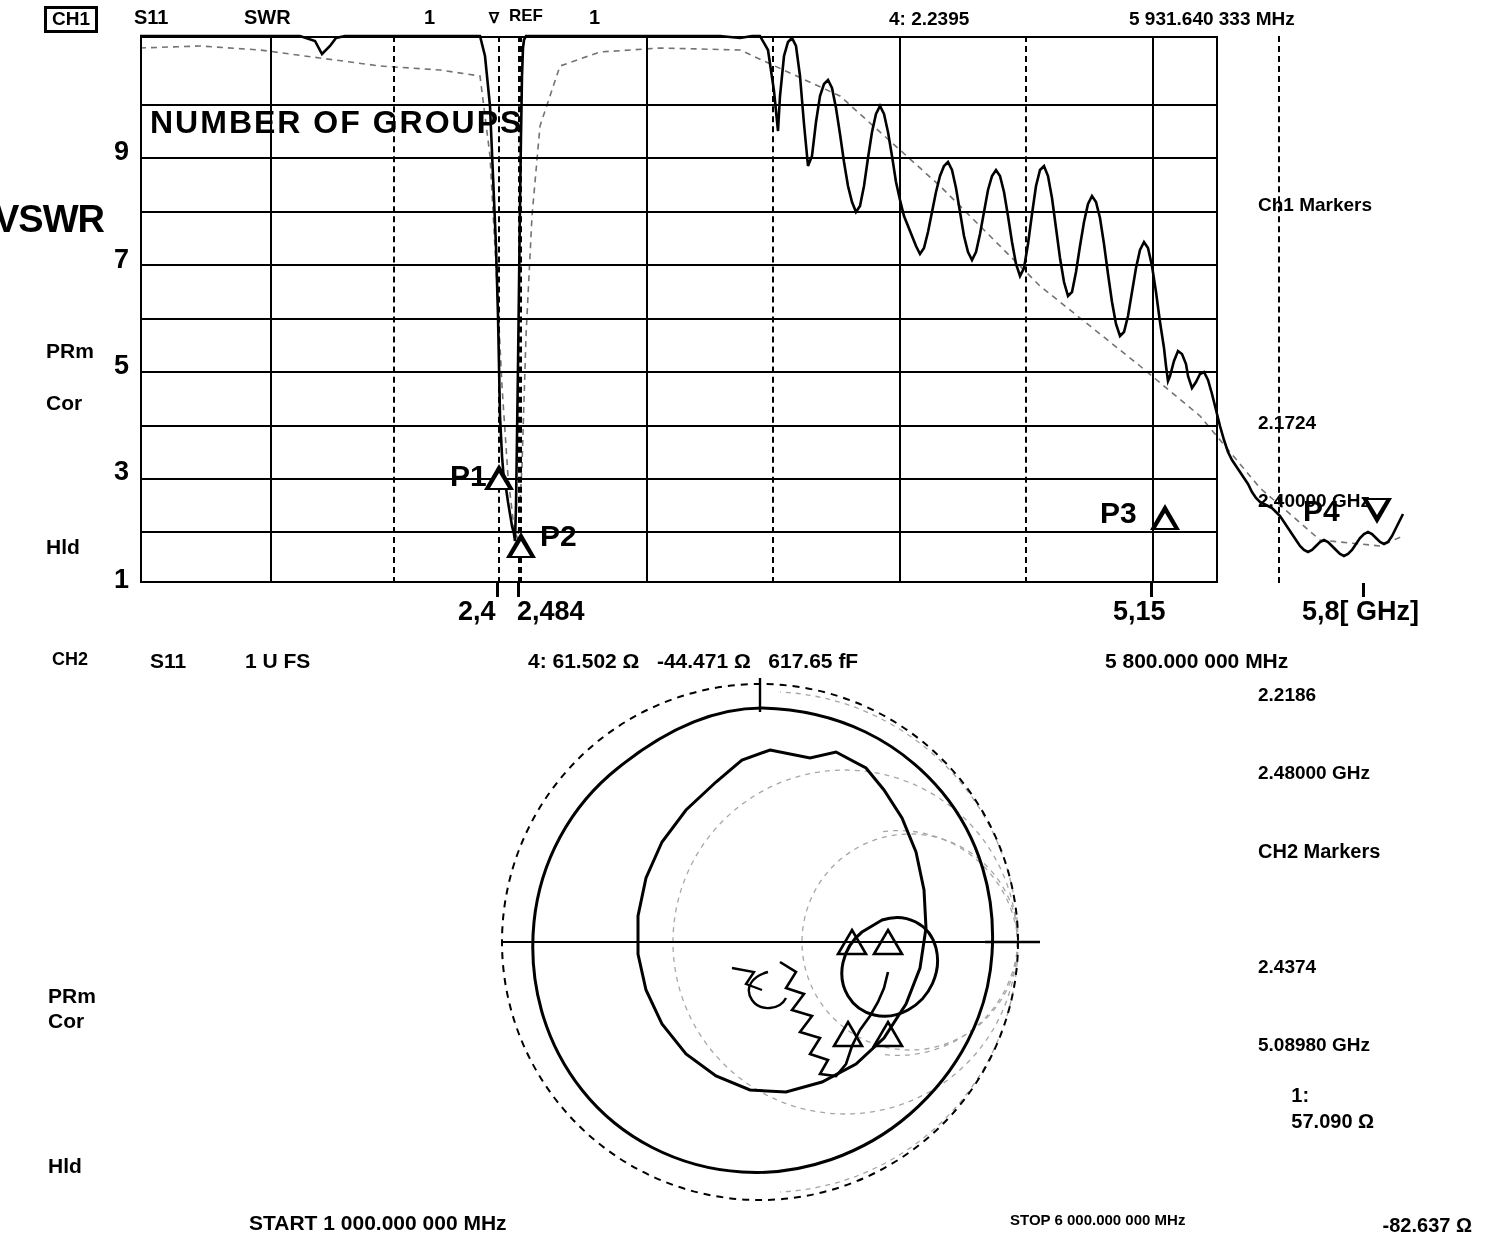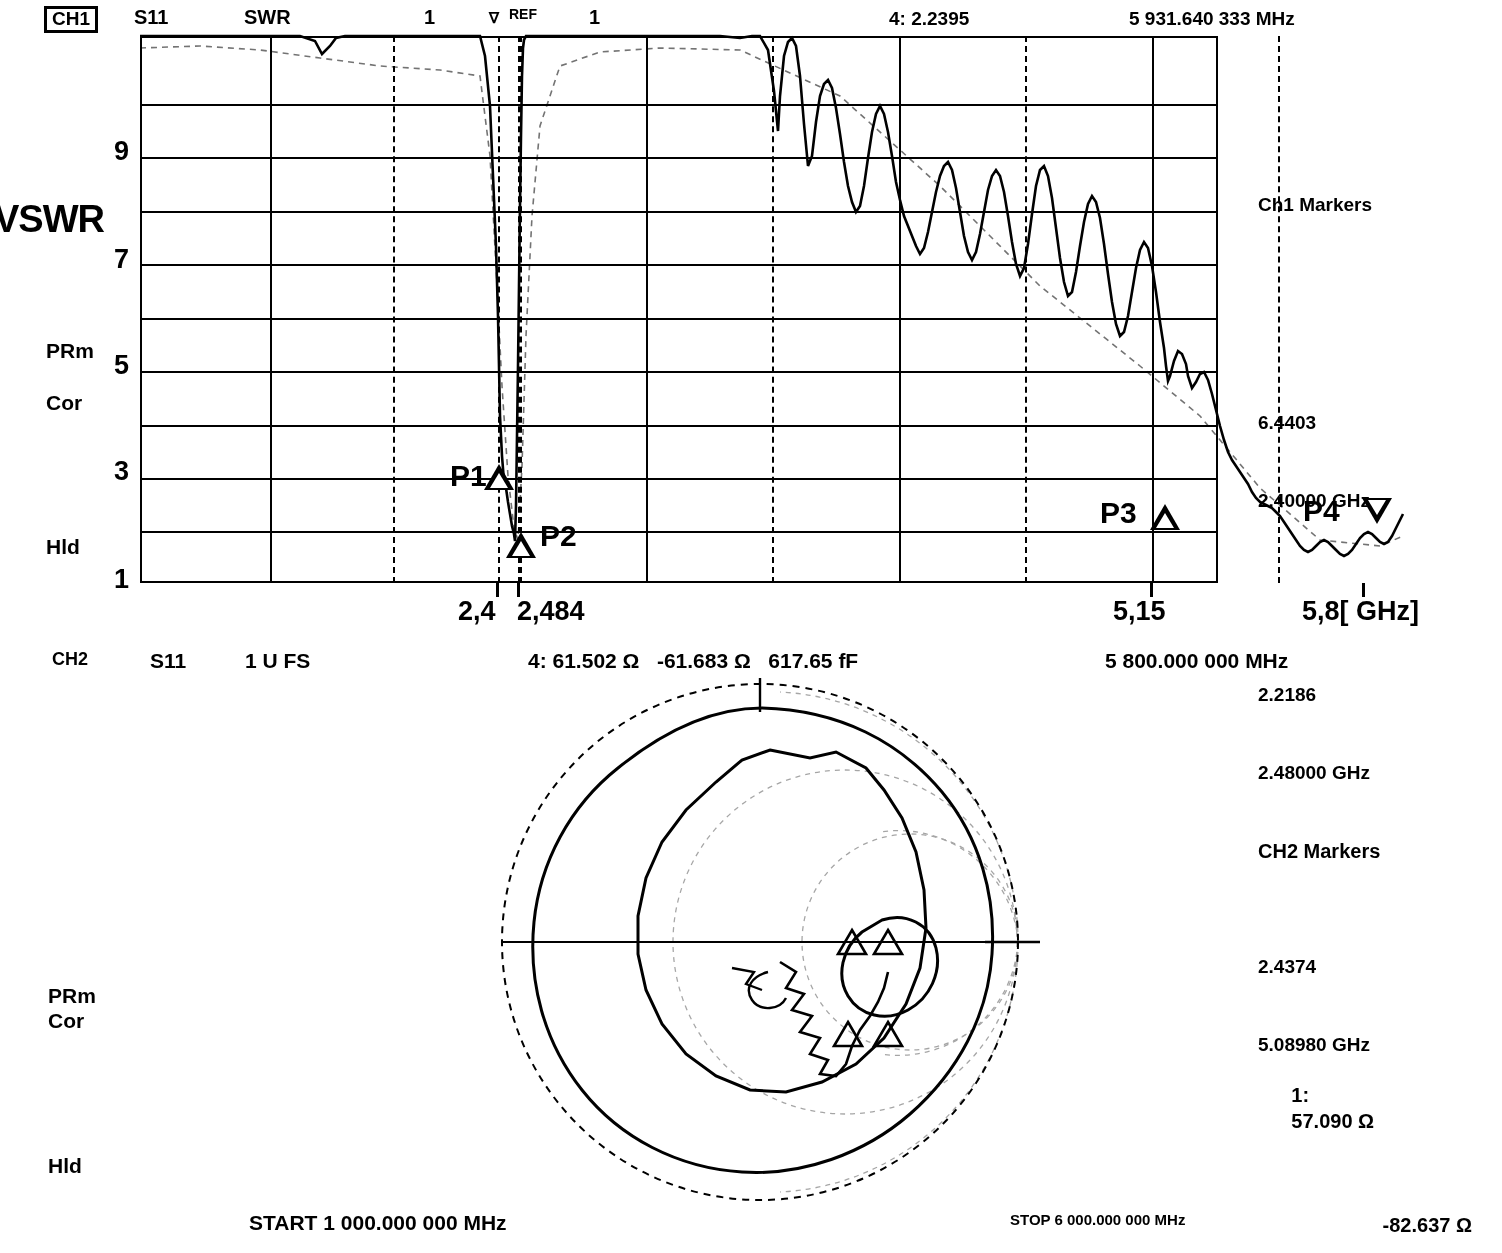--- a/index.html
+++ b/index.html
@@ -14,21 +14,21 @@
   
   #top-panel{left:0;top:0;width:1502px;height:650px;}
 
   #ch1-header{left:44px;top:4px;width:1440px;height:30px;}
   #ch1-badge{left:0px;top:2px;border:3px solid #000;padding:0px 5px 2px 5px;
              font-size:19px;font-weight:bold;line-height:19px;}
   #hdr-s11{left:90px;top:3px;font-size:20px;}
   #hdr-swr{left:200px;top:3px;font-size:20px;text-align:center;}
   #hdr-scale{left:380px;top:3px;font-size:20px;}
   #hdr-ref-sym{left:445px;top:6px;font-size:15px;}
-  #hdr-ref{left:465px;top:3px;font-size:14px;text-align:right;}
+  #hdr-ref{left:465px;top:3px;font-size:17px;text-align:right;}
   #hdr-refval{left:545px;top:3px;font-size:20px;}
   #hdr-m4{left:845px;top:5px;font-size:19px;}
   #hdr-freq{left:1085px;top:5px;font-size:19px;}
 
   
   #plot{left:140px;top:36px;width:1078px;height:547px;}
   #plot .frame{position:absolute;left:0;top:0;width:100%;height:100%;
                border:2px solid #000;box-sizing:border-box;}
   #plot .hline{position:absolute;left:0;width:100%;height:2px;background:#000;}
   #plot .vline{position:absolute;top:0;height:100%;width:2px;background:#000;}
@@ -112,20 +112,21 @@
   <div class="abs t ylab" style="left:95px;top:138px;">9</div>
   <div class="abs t ylab" style="left:95px;top:246px;">7</div>
   <div class="abs t ylab" style="left:95px;top:352px;">5</div>
   <div class="abs t ylab" style="left:95px;top:458px;">3</div>
   <div class="abs t ylab" style="left:95px;top:566px;">1</div>
 
   <div class="abs t leftnote" style="left:46px;top:340px;">PRm</div>
   <div class="abs t leftnote" style="left:46px;top:392px;">Cor</div>
   <div class="abs t leftnote" style="left:46px;top:536px;">Hld</div>
 
+  <div class="abs t" id="groups-label">NUMBER OF GROUPS</div>
 
   <div class="abs" id="plot">
     <div class="frame"></div>
 
     <div class="hline" style="top:121px;"></div>
     <div class="hline" style="top:228px;"></div>
     <div class="hline" style="top:335px;"></div>
     <div class="hline" style="top:442px;"></div>
     <div class="hline" style="top:68px;"></div>
     <div class="hline" style="top:175px;"></div>
@@ -200,39 +201,39 @@
 
   <div class="abs t xlab" style="left:458px;top:598px;">2,4</div>
   <div class="abs t xlab" style="left:517px;top:598px;">2,484</div>
   <div class="abs t xlab" style="left:1113px;top:598px;">5,15</div>
   <div class="abs t xlab" style="left:1302px;top:598px;">5,8[ GHz]</div>
 
   <div class="abs t" id="ch1-markers">
     <div>Ch1 Markers</div>
     <div class="grp" style="height:24px;"></div>
     <div class="grp">
-      <div>6.4403</div>
+      <div>2.1724</div>
       <div>2.40000 GHz</div>
     </div>
     <div class="grp">
       <div>2.2186</div>
       <div>2.48000 GHz</div>
     </div>
     <div class="grp">
       <div>2.4374</div>
       <div>5.08980 GHz</div>
     </div>
   </div>
 </div>
 
 <div class="abs t" id="ch2-header">
   <div class="abs t" id="ch2-hdr-ch">CH2</div>
   <div class="abs t" id="ch2-hdr-s11">S11</div>
   <div class="abs t" id="ch2-hdr-scale">1 U FS</div>
-  <div class="abs t" id="ch2-hdr-m">4: 61.502 Ω   -61.683 Ω   617.65 fF</div>
+  <div class="abs t" id="ch2-hdr-m">4: 61.502 Ω   -44.471 Ω   617.65 fF</div>
   <div class="abs t" id="ch2-hdr-freq">5 800.000 000 MHz</div>
 </div>
 
 <div class="abs" id="smith">
   <svg width="560" height="540" viewBox="0 0 560 540">
 
     <circle cx="280" cy="270" r="258" fill="none" stroke="#000" stroke-width="2" stroke-dasharray="7 6"></circle>
 
     <line x1="22" y1="270" x2="538" y2="270" stroke="#000" stroke-width="2"></line>
 

